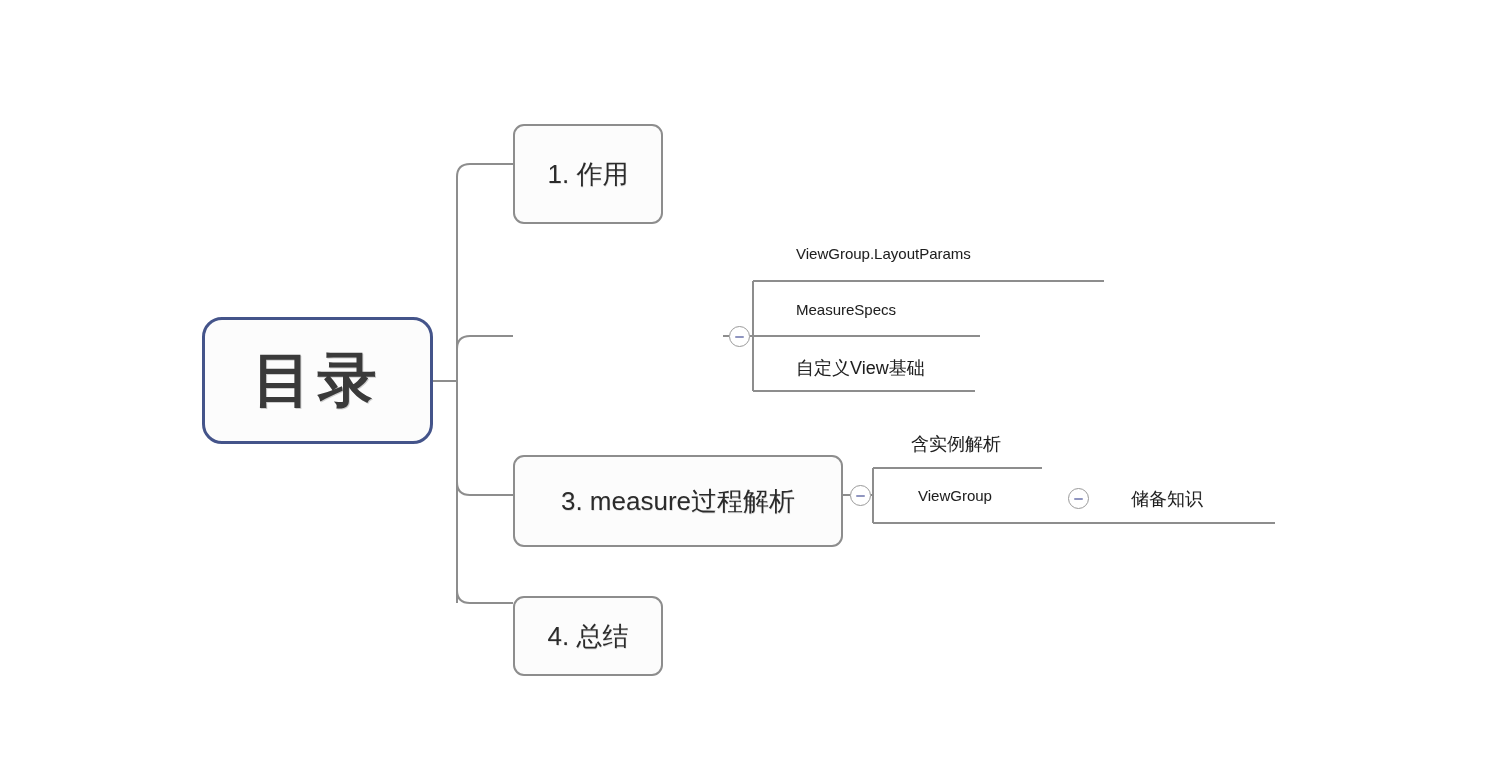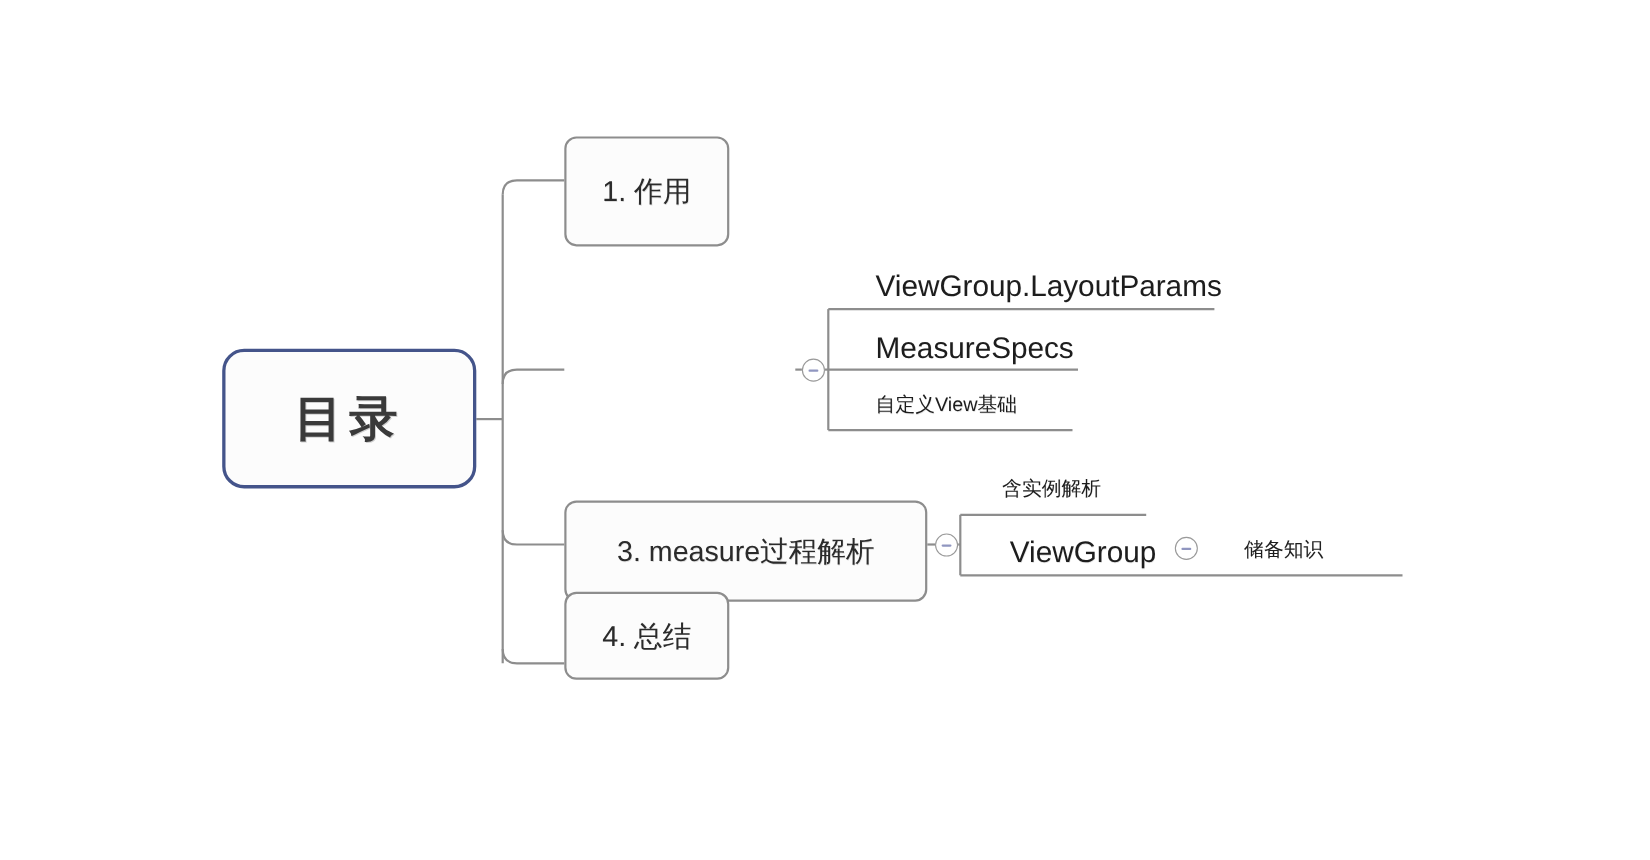--- a/index.html
+++ b/index.html
@@ -39,21 +39,21 @@
     height: 127px;
     box-sizing: border-box;
     border: 3px solid #44548a;
     border-radius: 20px;
     background: #fcfcfc;
     display: flex;
     align-items: center;
     justify-content: center;
   }
   .root-label {
-    font-size: 44px;
+    font-size: 59px;
     font-weight: bold;
     color: #3a3a3a;
     letter-spacing: 6px;
     text-shadow: 1px 1px 0 rgba(0,0,0,0.18);
   }
 
   
   .topic-node {
     position: absolute;
     box-sizing: border-box;
@@ -67,26 +67,26 @@
   .topic-label {
     font-size: 26px;
     color: #2b2b2b;
     white-space: nowrap;
     text-shadow: 0.5px 0.5px 0 rgba(0,0,0,0.12);
   }
 
   .node-1 { left: 513px; top: 124px;  width: 150px; height: 100px; }
   .node-2 { left: 513px; top: 295px;  width: 210px; height: 82px; }
   .node-3 { left: 513px; top: 455px;  width: 330px; height: 92px; }
-  .node-4 { left: 513px; top: 538px;  width: 150px; height: 80px; }
+  .node-4 { left: 513px; top: 596px;  width: 150px; height: 80px; }
 
   
   .leaf {
     position: absolute;
-    font-size: 27px;
+    font-size: 15px;
     color: #1d1d1d;
     white-space: nowrap;
     text-shadow: 0.4px 0.4px 0 rgba(0,0,0,0.10);
   }
   .leaf-cn { font-size: 18px; }
 
   
   .toggle {
     position: absolute;
     width: 21px;

